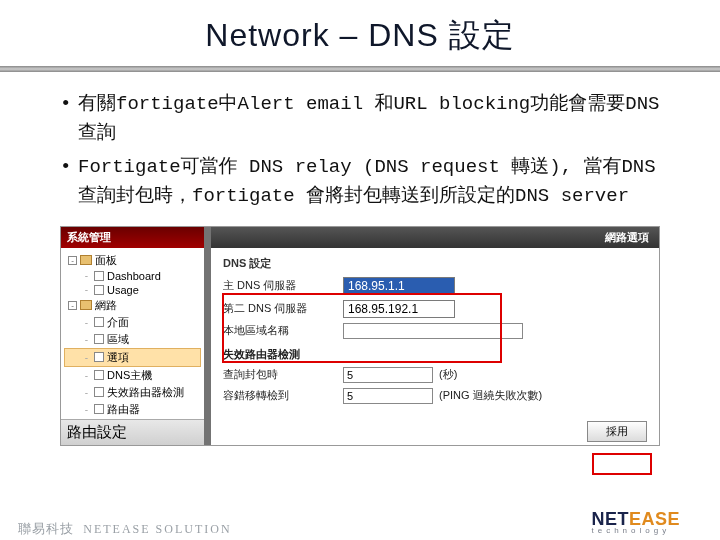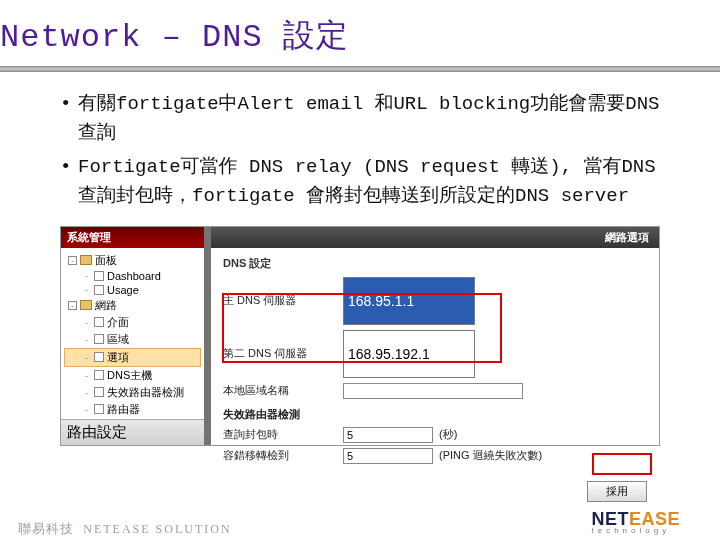--- a/index.html
+++ b/index.html
@@ -6,23 +6,23 @@
   body {
     width: 720px;
     height: 540px;
     background: #fff;
     font-family: "Microsoft JhengHei", "PMingLiU", sans-serif;
     position: relative;
     overflow: hidden;
   }
   .title {
     font-size: 32px;
-    font-family: Liberation Mono, monospace;
-    color: #4c1d95;
-    text-align: left;
+    font-family: Liberation Sans, sans-serif;
+    color: #0f172a;
+    text-align: center;
     padding: 14px 0 8px;
     letter-spacing: 1px;
   }
   .title-underline {
     height: 6px;
     background: linear-gradient(to bottom, #888 0%, #ccc 50%, #888 100%);
     margin: 0 0 18px;
   }
   .bullets {
     padding: 0 60px 0 78px;
@@ -80,21 +80,21 @@
     color:#fff;
     text-align: right;
     padding: 3px 10px;
     font-size: 11px;
     font-weight: bold;
   }
   .formarea { flex:1; padding: 8px 12px; }
   .sect-title { font-weight:bold; color:#333; margin-bottom:6px; font-size:11px; }
   .formrow { display:flex; align-items:center; margin-bottom:5px; }
   .formrow label { width:120px; color:#222; }
-  .ipbox { border:1px solid #7a7a7a; background:#fff; padding:15px 4px; width:132px; font-family:Arial; font-size:14px; }
+  .ipbox { border:1px solid #7a7a7a; background:#fff; padding:1px 4px; width:112px; font-family:Arial; font-size:12px; }
   .ipbox.sel { background:#2a5db0; color:#fff; }
   .txtinput { border:1px solid #888; background:#fff; width:180px; height:16px; }
   .sect-title2 { font-weight:bold; color:#222; margin:8px 0 5px; font-size:11px; }
   .numbox { border:1px solid #888; background:#fff; width:90px; padding:1px 3px; font-size:11px; font-family:Arial; }
   .unit { margin-left:6px; color:#222; font-size:11px; }
   .applybar { text-align:right; padding:4px 12px; }
   .applybtn {
     display:inline-block;
     border:1px solid #888;
     background:linear-gradient(to bottom,#fefefe,#dcdcdc);

